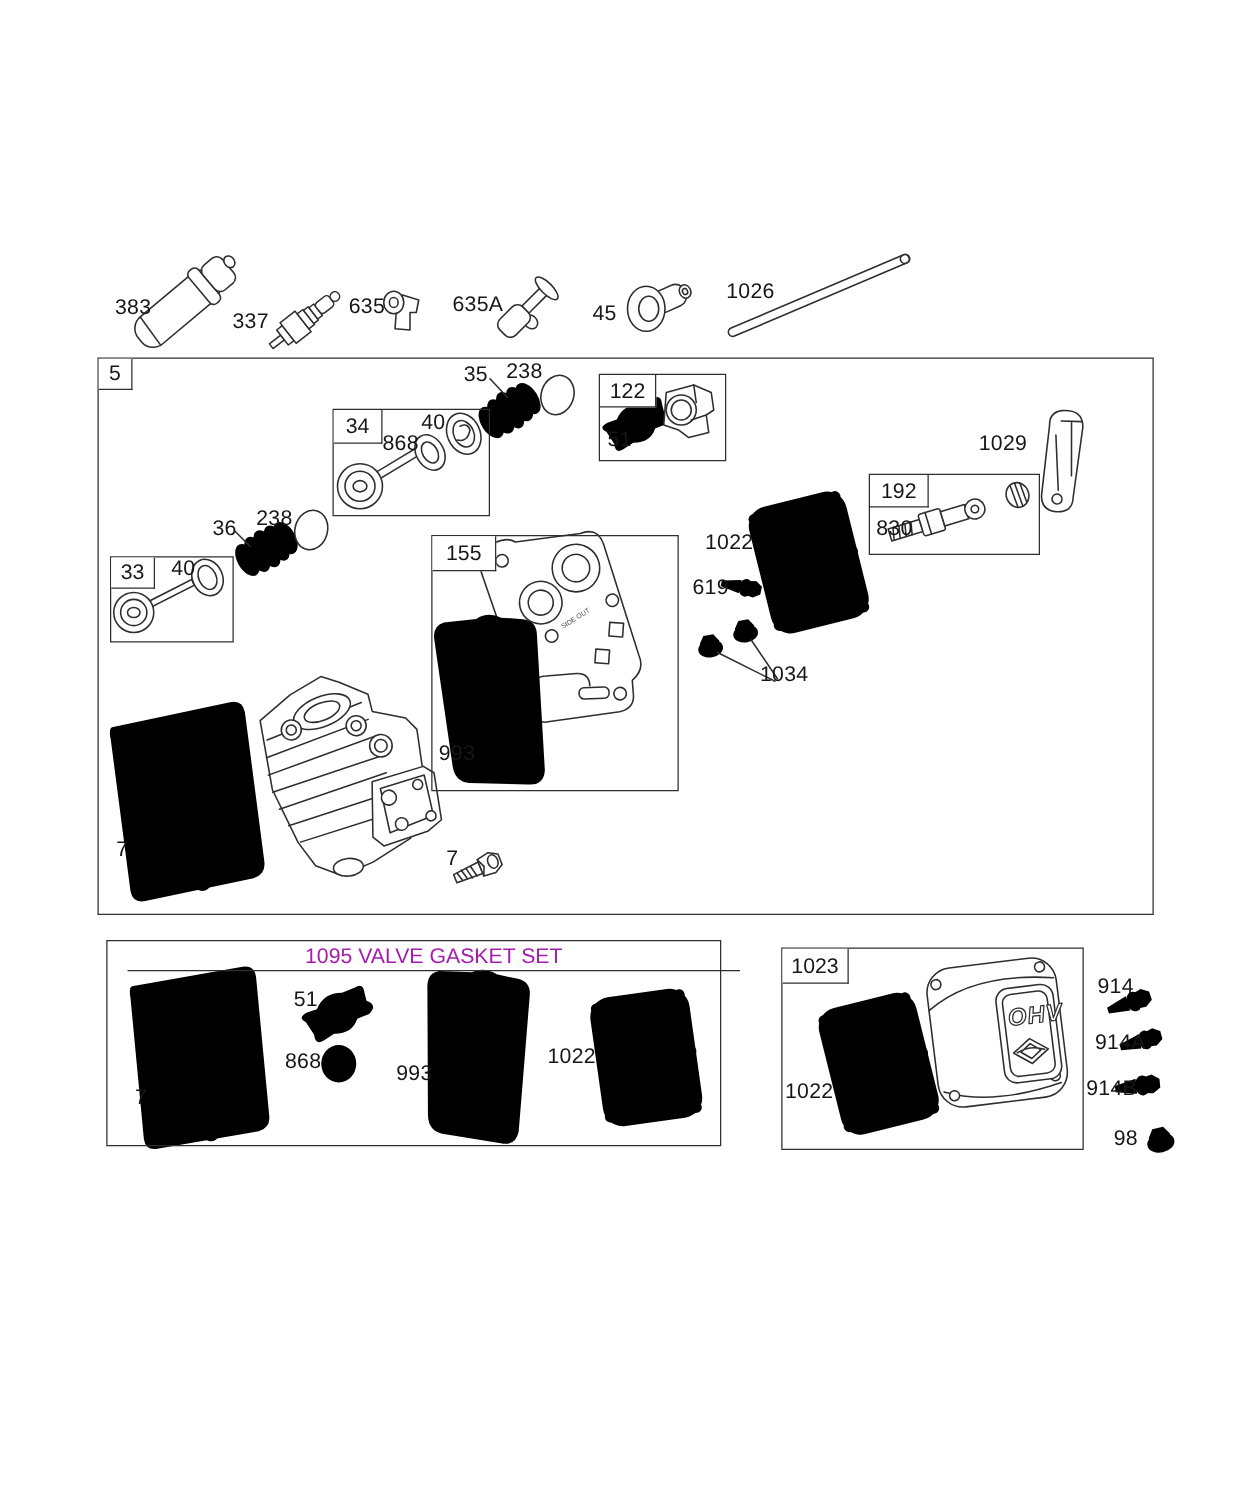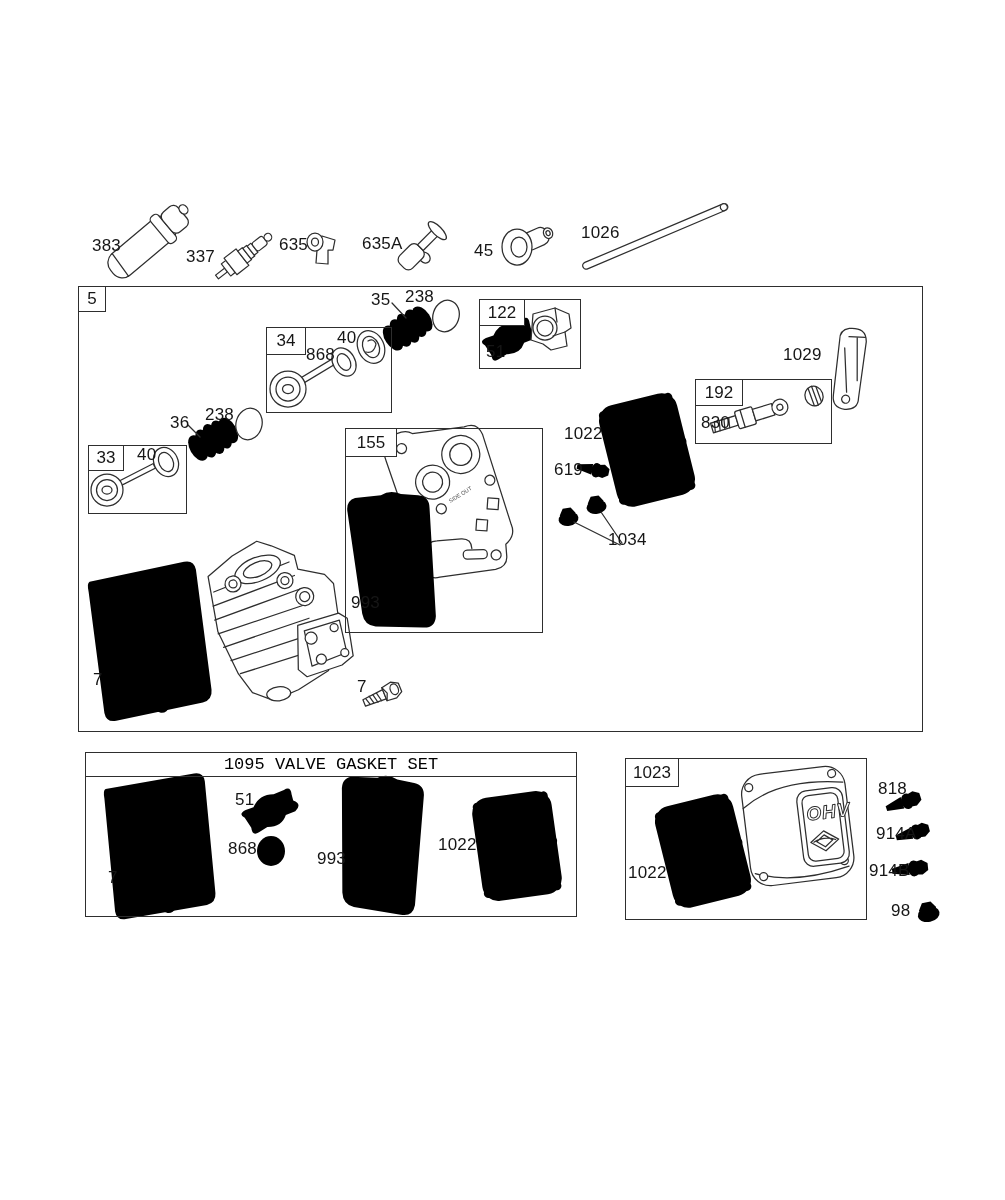--- a/index.html
+++ b/index.html
@@ -7,22 +7,22 @@
            font-family:"Liberation Sans","DejaVu Sans",sans-serif; overflow:hidden; }
   svg.art { position:absolute; left:0; top:0; z-index:1; }
   g.pt  { fill:#ffffff; stroke:#2e2e2e; stroke-width:1.25; stroke-linejoin:round; stroke-linecap:round; }
   .nf   { fill:none !important; }
   .mark { fill:#4a4a4a; stroke:none !important; font-size:5.5px; font-family:"Liberation Sans",sans-serif; }
   .ohv  { fill:#ffffff; stroke:#2e2e2e; stroke-width:1; font-size:19px; font-weight:bold; font-style:italic;
           font-family:"Liberation Sans",sans-serif; letter-spacing:1px; }
   .pbox { position:absolute; border:1.4px solid #2e2e2e; z-index:2; pointer-events:none; }
   .corner { position:absolute; left:0; top:0; border-right:1.4px solid #2e2e2e; border-bottom:1.4px solid #2e2e2e;
             display:flex; align-items:center; justify-content:center; font-size:17px; color:#161616; background:#fff; }
-  .titleband { position:absolute; left:0; top:0; width:100%; height:23px; border-bottom:1.4px solid #2e2e2e;
-               display:flex; align-items:center; justify-content:center; font-size:17px; color:#000000;font-family:Liberation Mono, monospace; }
+  .titleband { position:absolute; left:16px; top:0; width:100%; height:23px; border-bottom:1.4px solid #2e2e2e;
+               display:flex; align-items:center; justify-content:center; font-size:17px; color:#a21caf; }
   .lbl { position:absolute; font-size:17px; color:#161616; white-space:nowrap; z-index:3; letter-spacing:0.2px; }
 </style>
 </head>
 <body>
 
 <div id="stage">
 
   <svg class="art" width="1005" height="1200" viewBox="0 0 1005 1200">
     <defs>
       <g id="coil">
@@ -353,18 +353,18 @@
   <span class="lbl" style="left:357px;top:677px">7</span>
 
   <span class="lbl" style="left:108px;top:868px">7</span>
   <span class="lbl" style="left:235px;top:790px">51</span>
   <span class="lbl" style="left:228px;top:839px">868</span>
   <span class="lbl" style="left:317px;top:849px">993</span>
   <span class="lbl" style="left:438px;top:835px">1022</span>
 
   <span class="lbl" style="left:628px;top:863px">1022</span>
 
-  <span class="lbl" style="left:878px;top:779px">818</span>
+  <span class="lbl" style="left:878px;top:779px">914</span>
   <span class="lbl" style="left:876px;top:824px">914A</span>
   <span class="lbl" style="left:869px;top:861px">914B</span>
   <span class="lbl" style="left:891px;top:901px">98</span>
 
 </div>
 
 </body></html>

